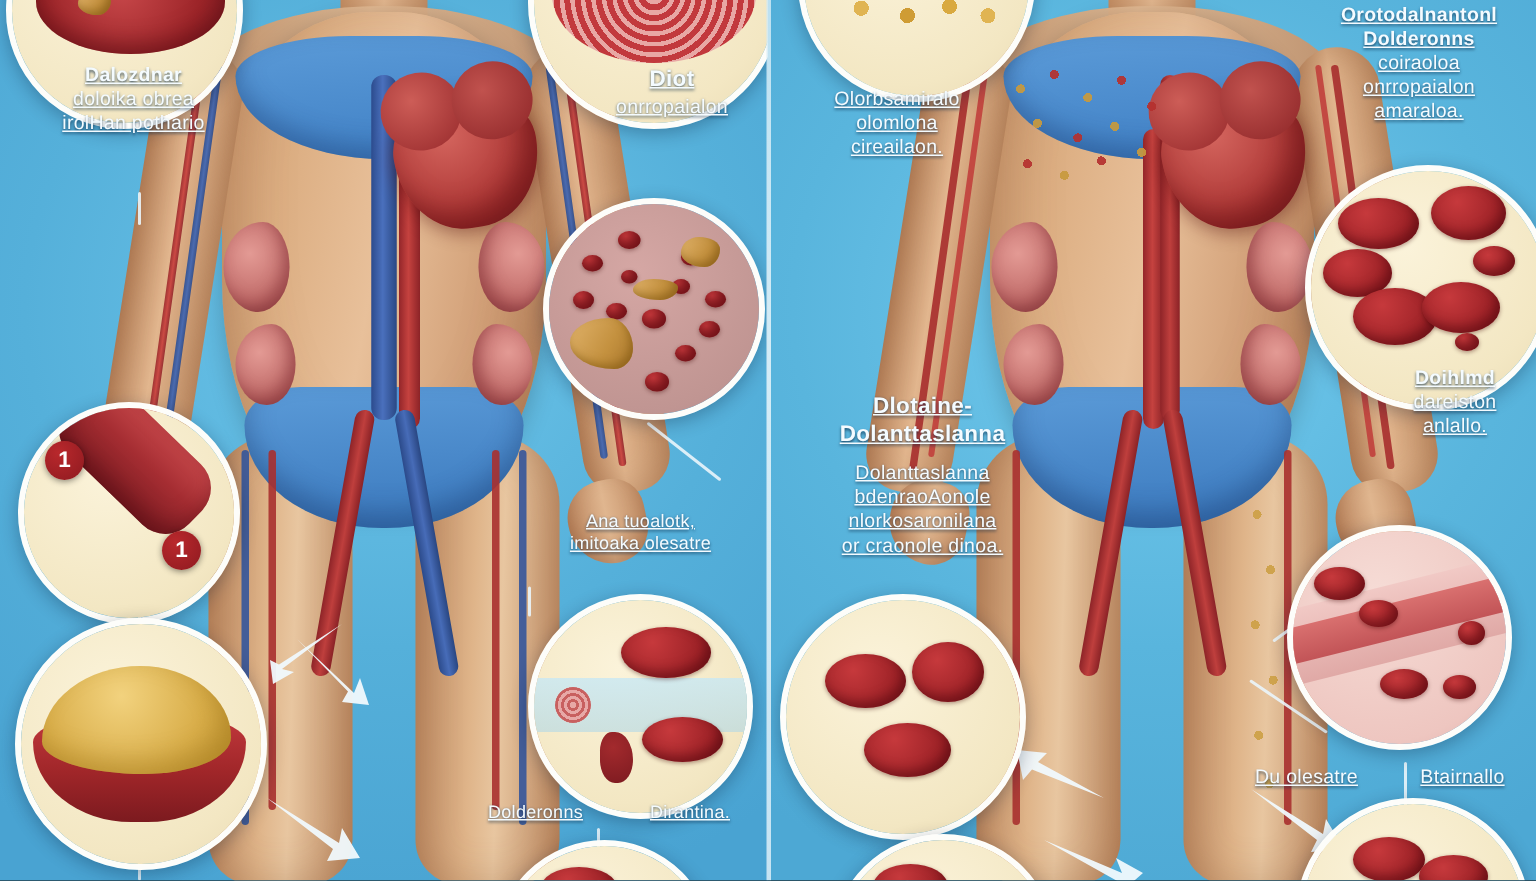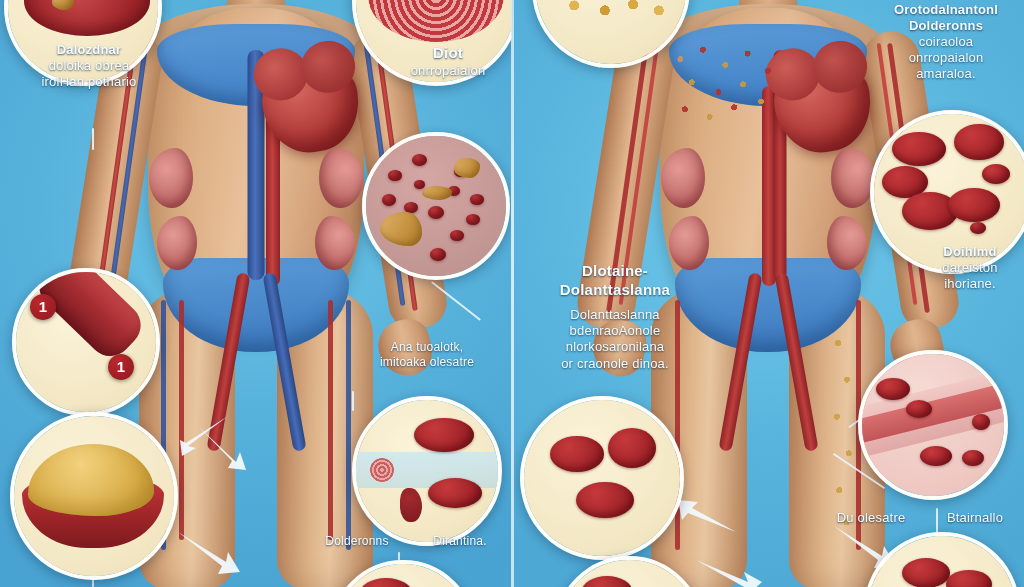--- a/index.html
+++ b/index.html
@@ -124,20 +124,21 @@
     box-shadow:0 1px 4px rgba(0,0,0,.45);}
   .bowl{position:absolute;border-radius:50% 50% 46% 46%/28% 28% 72% 72%;
     background:linear-gradient(180deg,#c43a3e,#a02629 55%,#7c1a1f);}
   .wall{position:absolute;background:linear-gradient(180deg,#f1c9c5,#e0a9a6);}
   .lumen{position:absolute;background:linear-gradient(180deg,#d9706f,#c25457);}
   
   .label{
     position:absolute;color:#f4fbff;text-align:center;z-index:55;
     text-shadow:0 1px 2px rgba(10,40,70,.75);letter-spacing:.2px;line-height:1.24;
     pointer-events:auto;
+    text-decoration:underline;
   }
   .label .hd{font-weight:bold;display:block;}
   .label .bd{display:block;}
   .leader{position:absolute;background:#eaf5fb;opacity:.9;z-index:35;border-radius:2px;}
   .arrow{position:absolute;z-index:36;}
   .arrow svg{display:block;}
 </style>
 </head>
 <body>
 
@@ -418,33 +419,38 @@
       <div class="fill cream"></div>
       <div class="rbc" style="left:24px;top:16px;width:50px;height:30px;"></div>
     </div>
 
     <div class="inset" style="left:352px;top:532px;width:148px;height:148px;">
       <div class="fill cream"></div>
       <div class="rbc" style="left:34px;top:22px;width:48px;height:30px;"></div>
       <div class="rbc" style="left:78px;top:34px;width:46px;height:28px;"></div>
     </div>
 
+    <div class="label" style="left:16px;top:58px;width:140px;font-size:13px;">
+      <span class="bd" style="white-space:pre-line;">Olorbsamiralo
+olomlona
+cireailaon.</span>
+    </div>
 
     <div class="label" style="left:356px;top:2px;width:156px;font-size:13px;">
       <span class="hd" style="white-space:pre-line;">Orotodalnantonl
 Dolderonns</span>
       <span class="bd" style="white-space:pre-line;">coiraoloa
 onrropaialon
 amaraloa.</span>
     </div>
 
     <div class="label" style="left:404px;top:244px;width:108px;font-size:13px;">
       <span class="hd">Doihlmd</span>
       <span class="bd" style="white-space:pre-line;">dareiston
-ihoriane.</span>
+anlallo.</span>
     </div>
 
     <div class="label" style="left:8px;top:262px;width:190px;font-size:13px;">
       <span class="hd" style="white-space:pre-line;font-size:15px;">Dlotaine-
 Dolanttaslanna</span>
       <span class="bd" style="white-space:pre-line;margin-top:8px;">Dolanttaslanna
 bdenraoAonole
 nlorkosaronilana
 or craonole dinoa.</span>
     </div>

